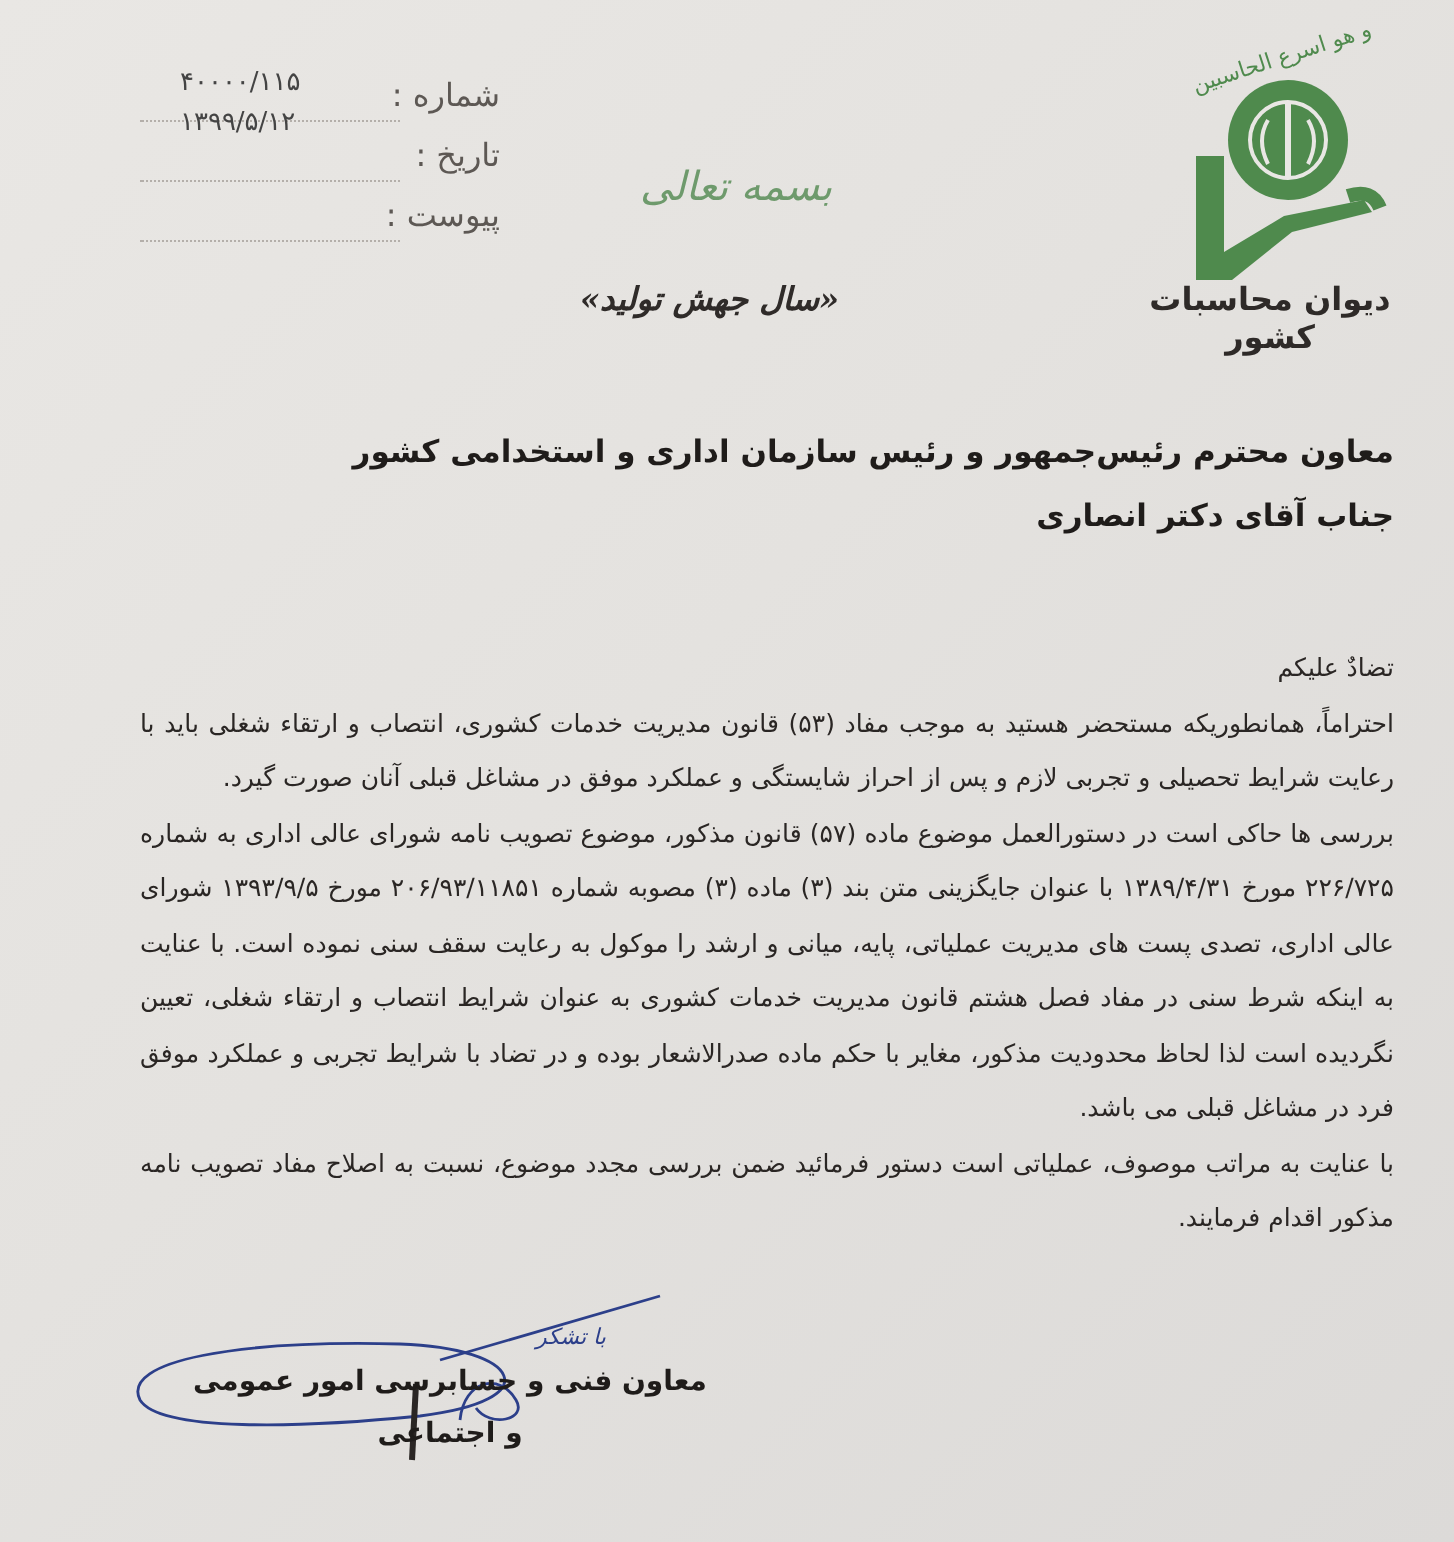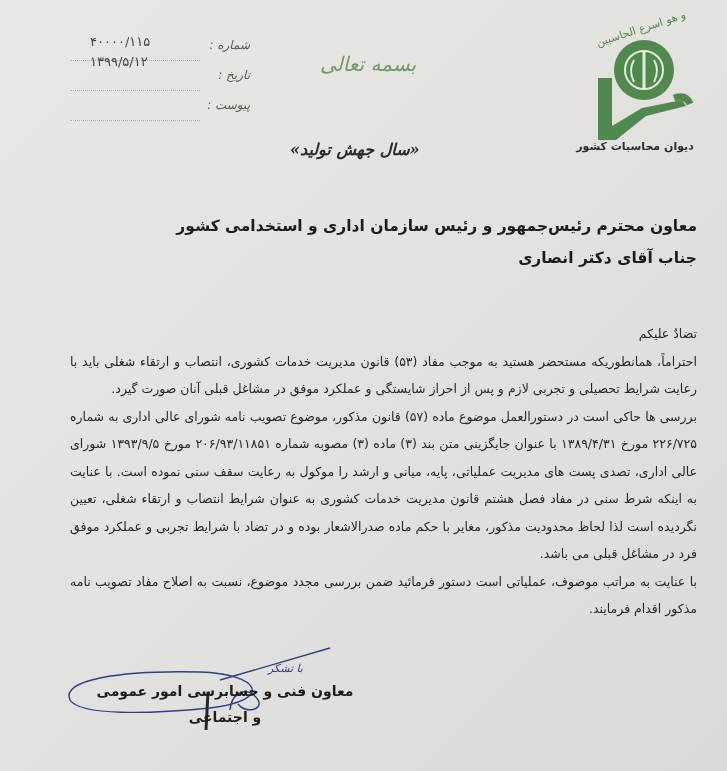--- a/index.html
+++ b/index.html
@@ -7,29 +7,29 @@
       width: 727px; height: 771px; overflow: hidden;
       background: linear-gradient(135deg, #e9e7e4 0%, #e4e2df 45%, #dcdad8 100%);
       font-family: "DejaVu Sans", sans-serif;
       color: #2a2624;
       position: relative;
     }
     .page { position: absolute; inset: 0; }
     .logo { position: absolute; left: 572px; top: 8px; width: 140px; height: 160px; }
     .logo-caption {
       position: absolute; left: 560px; top: 140px; width: 150px; text-align: center;
-      font-size: 11px; font-weight: bold; color: #2e2a28; direction: rtl;
+      font-size: 16px; font-weight: bold; color: #2e2a28; direction: rtl;
     }
     .meta { position: absolute; left: 70px; top: 38px; width: 180px; direction: rtl; }
     .meta-row { position: relative; height: 30px; }
-    .meta-label { position: absolute; right: 0; top: 0; font-size: 12px; color: #5d5854; font-style: italic; }
+    .meta-label { position: absolute; right: 0; top: 0; font-size: 16px; color: #5d5854; }
     .meta-line { position: absolute; right: 50px; left: 0; top: 22px; border-bottom: 1px dotted #b4afaa; }
     .meta-val { position: absolute; left: 20px; top: -4px; font-size: 13px; color: #444; direction: ltr; }
     .bismillah {
-      position: absolute; left: 320px; top: 52px; font-family: "DejaVu Serif", serif;
+      position: absolute; left: 320px; top: 81px; font-family: "DejaVu Serif", serif;
       font-size: 20px; color: #6e9a6c; font-style: italic; direction: rtl;
     }
     .year-slogan {
       position: absolute; left: 290px; top: 140px; font-family: "DejaVu Serif", serif;
       font-size: 16px; font-weight: bold; font-style: italic; color: #2f2b29; direction: rtl; text-align: right;
     }
     .addressee { position: absolute; right: 30px; top: 210px; direction: rtl; text-align: right; }
     .addressee div { font-size: 15.5px; font-weight: bold; line-height: 32px; color: #1f1c1a; }
     .body-text {
       position: absolute; right: 30px; left: 70px; top: 320px; direction: rtl; text-align: justify;

